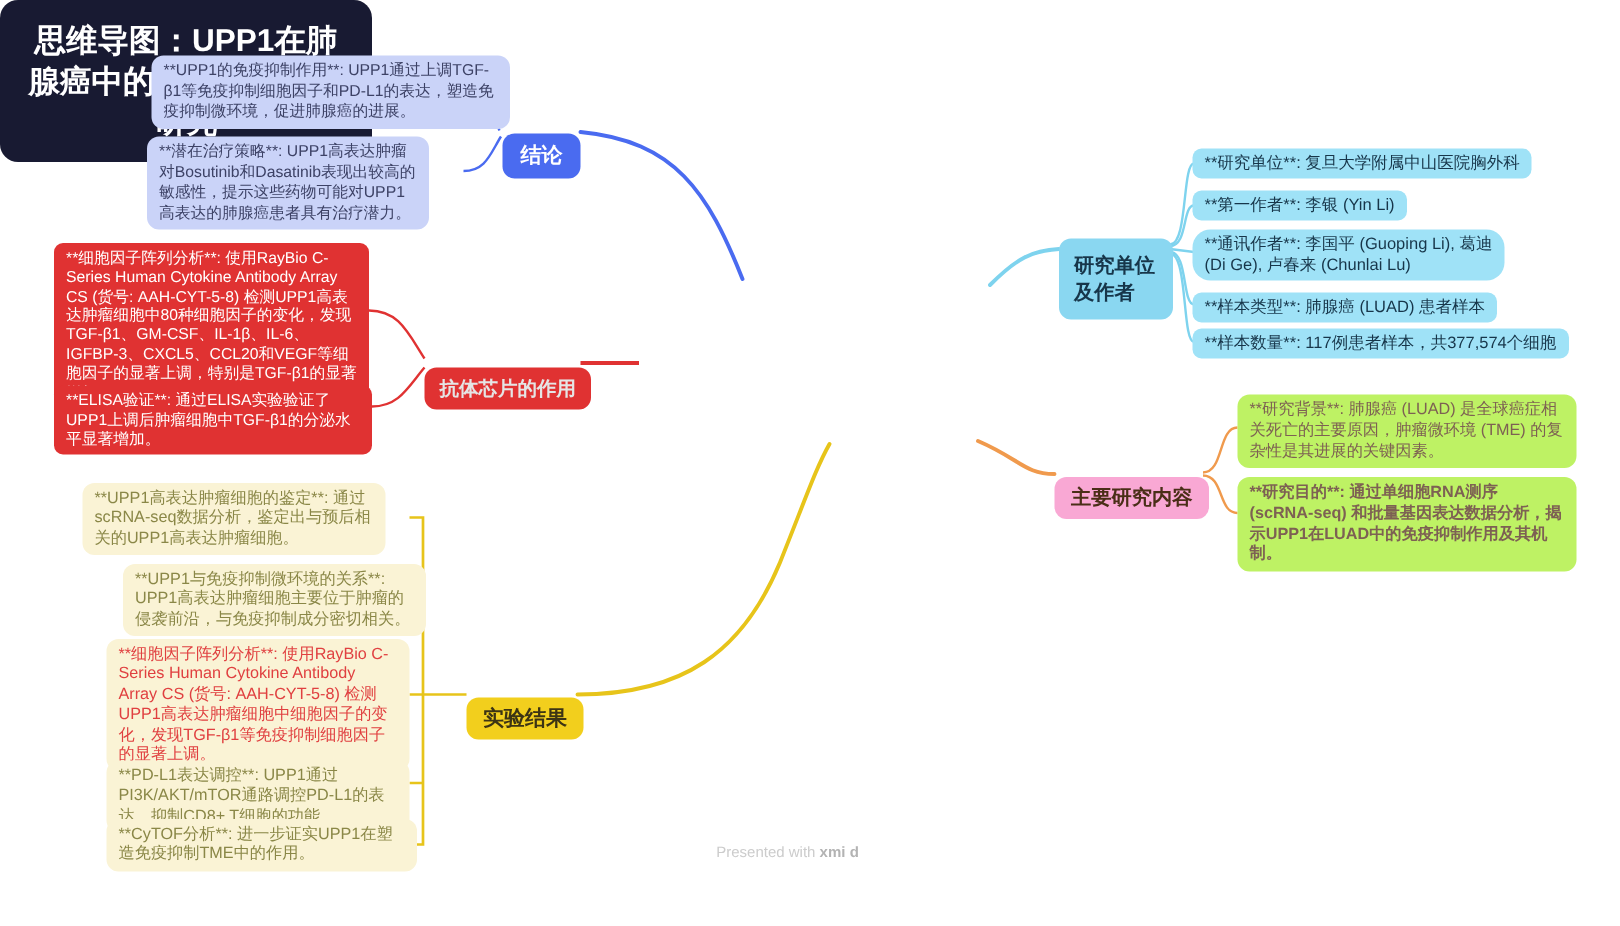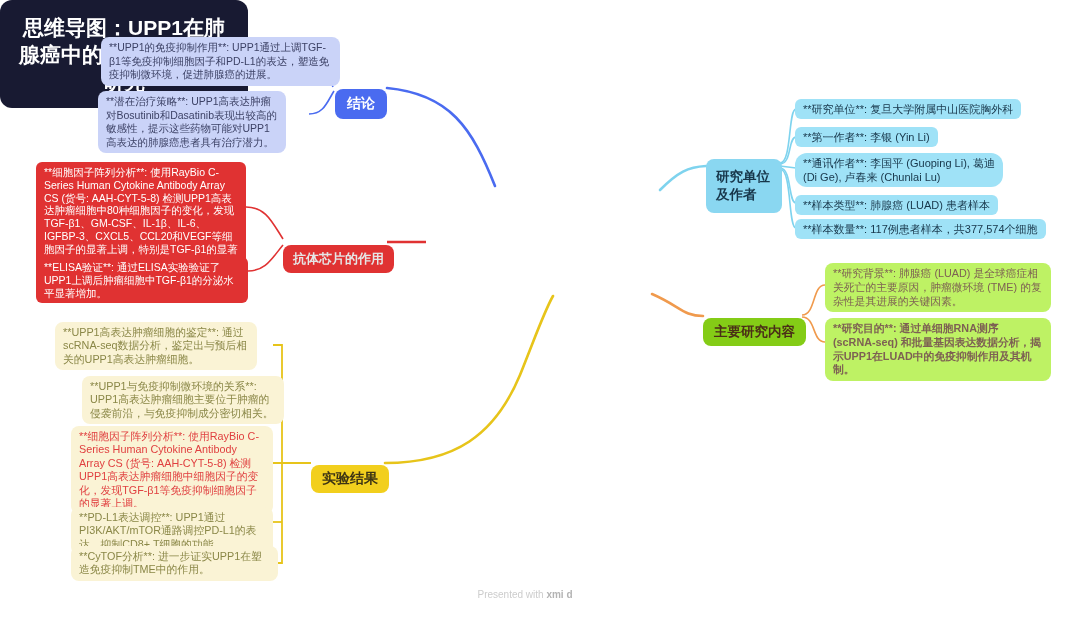--- a/index.html
+++ b/index.html
@@ -51,28 +51,28 @@
     padding:9px 10px; line-height:18px; font-weight:600; }
   .cyan-child { background:#9fe2f7; color:#17364a; font-size:11px;
     line-height:14px; padding:3px 8px; white-space:nowrap; border-radius:6px; }
   .cyan-child.wrap { white-space:normal; width:208px; }
   .cc1 { left:795px; top:99px; }
   .cc2 { left:795px; top:127px; }
   .cc3 { left:795px; top:153px;border-radius:12px; }
   .cc4 { left:795px; top:195px; }
   .cc5 { left:795px; top:219px; }
   
-  .t-content { left:703px; top:302px; background:#84cc16; color:#4a2e17;
+  .t-content { left:703px; top:302px; background:#f9a8d4; color:#4a2e17;
     font-size:13.5px; padding:5px 11px; font-weight:600; }
   .orange-child { background:#bef264; color:#7d6153; font-size:10.8px;
     line-height:13.8px; padding:4px 8px; }
   .oc1 { left:825px; top:263px; width:226px; }
   .oc2 { left:825px; top:318px; width:226px;font-weight:bold; }
   
-  .watermark { position:absolute; left:440px; top:589px; width:170px;
+  .watermark { position:absolute; left:440px; top:563px; width:170px;
     text-align:center; font-size:10px; color:#cccccc; z-index:1; }
   .watermark b { color:#b3b3b3; font-weight:700; }
 </style>
 </head>
 <body>
 
 <svg id="wires" viewBox="0 0 1080 617">
 
   <path d="M 387 88 C 450 94 472 128 495 186" fill="none" stroke="#4a6bf0" stroke-width="2.6" stroke-linecap="round"></path>
   <path d="M 306 60 C 322 60 326 72 333 87" fill="none" stroke="#4a6bf0" stroke-width="1.6"></path>

